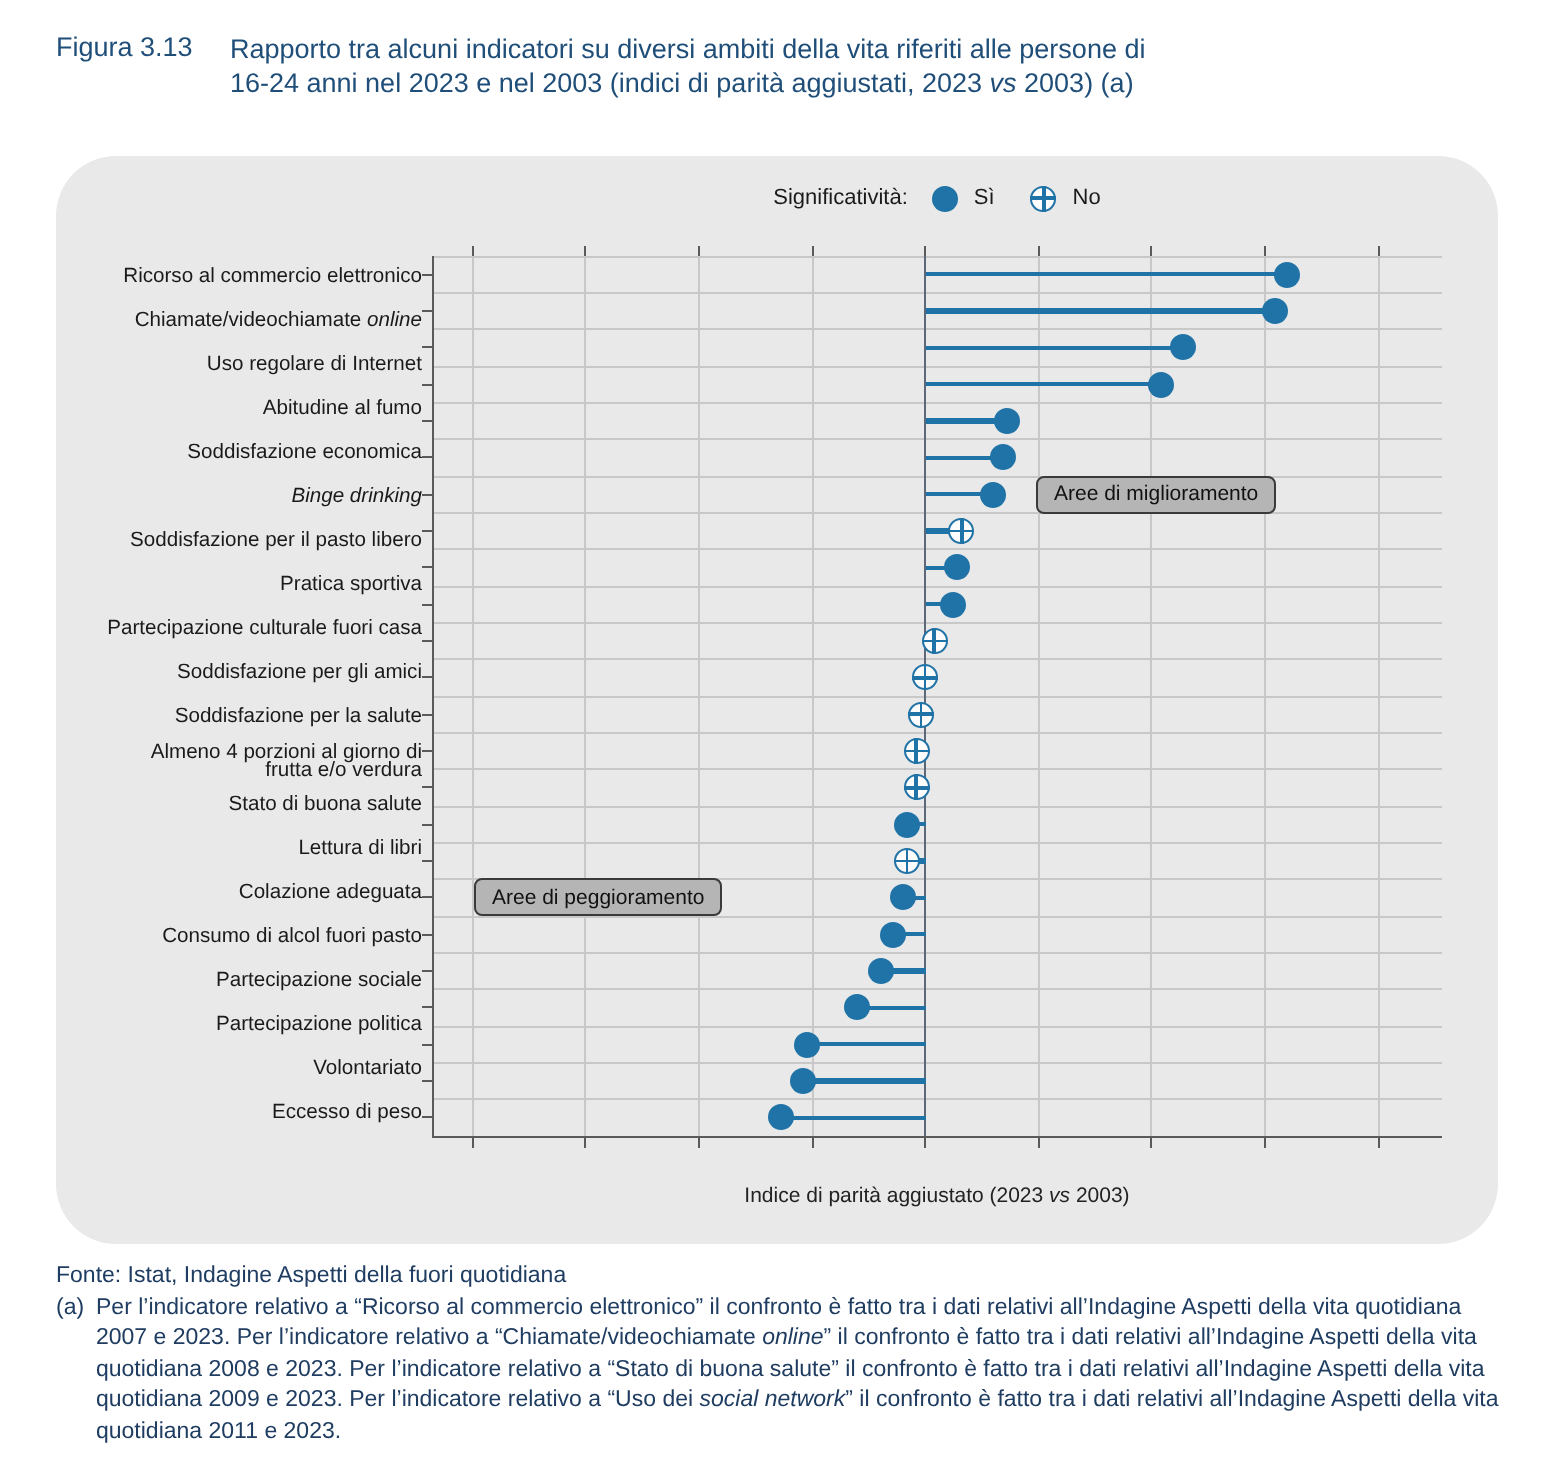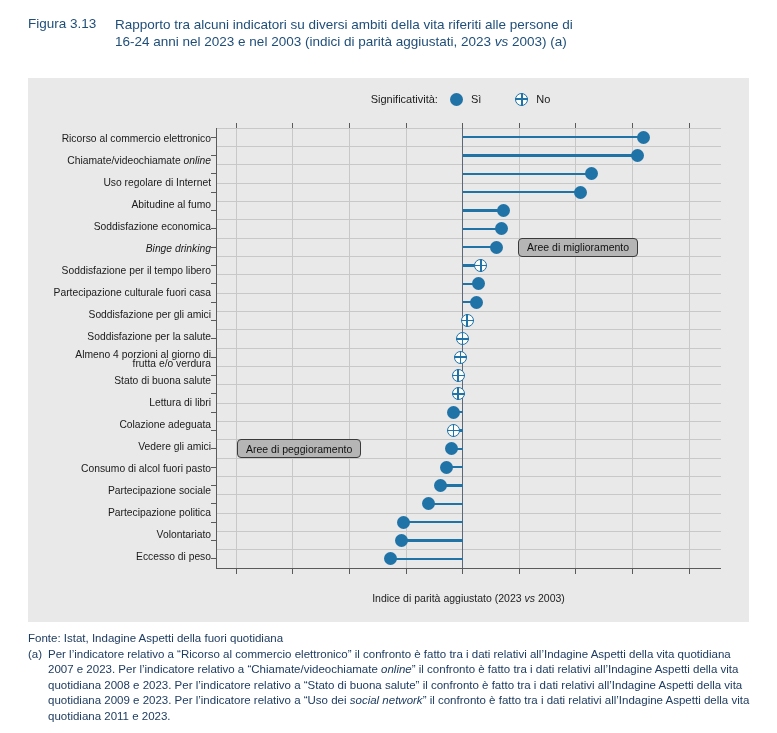--- a/index.html
+++ b/index.html
@@ -26,29 +26,30 @@
     font-size:13.5px;color:var(--title-blue);
   }
   .fig-title{
     position:absolute;left:115px;top:16px;width:645px;
     font-size:13.5px;line-height:17px;color:var(--title-blue);
   }
   
   .panel{
     position:absolute;left:28px;top:78px;width:721px;height:544px;
     background:var(--panel-bg);
+    border-radius:30px;
   }
   
   .legend{
     position:absolute;left:188px;top:10px;width:505px;height:22px;
     display:flex;align-items:center;justify-content:center;
     font-size:11px;color:var(--label-ink);
   }
   .legend .lg-label{margin-right:12px;}
-  .legend .lg-text{margin:0 16px 0 8px;}
+  .legend .lg-text{margin:0 0 0 8px;}
   .legend .lg-gap{width:18px;}
   .dot{
     width:13px;height:13px;border-radius:50%;
     background:var(--accent-blue);
   }
   .dot-open{
     position:relative;width:13px;height:13px;border-radius:50%;
     background:#fdfdfd;border:1.8px solid var(--accent-blue);
   }
   .dot-open::before,.dot-open::after{
@@ -134,21 +135,24 @@
         <div class="ylabel-row">
           <span><span>Abitudine al fumo</span></span>
         </div>
         <div class="ylabel-row">
           <span><span>Soddisfazione economica</span></span>
         </div>
         <div class="ylabel-row">
           <span><i>Binge drinking</i></span>
         </div>
         <div class="ylabel-row">
-          <span><span>Soddisfazione per il tempo libero</span></span>
+          <span><span>Soddisfazione per il pasto libero</span></span>
+        </div>
+        <div class="ylabel-row">
+          <span><span>Pratica sportiva</span></span>
         </div>
         <div class="ylabel-row">
           <span><span>Partecipazione culturale fuori casa</span></span>
         </div>
         <div class="ylabel-row">
           <span><span>Soddisfazione per gli amici</span></span>
         </div>
         <div class="ylabel-row">
           <span><span>Soddisfazione per la salute</span></span>
         </div>
@@ -156,23 +160,20 @@
           <span><span>Almeno 4 porzioni al giorno di</span><br><span>frutta e/o verdura</span></span>
         </div>
         <div class="ylabel-row">
           <span><span>Stato di buona salute</span></span>
         </div>
         <div class="ylabel-row">
           <span><span>Lettura di libri</span></span>
         </div>
         <div class="ylabel-row">
           <span><span>Colazione adeguata</span></span>
-        </div>
-        <div class="ylabel-row">
-          <span><span>Vedere gli amici</span></span>
         </div>
         <div class="ylabel-row">
           <span><span>Consumo di alcol fuori pasto</span></span>
         </div>
         <div class="ylabel-row">
           <span><span>Partecipazione sociale</span></span>
         </div>
         <div class="ylabel-row">
           <span><span>Partecipazione politica</span></span>
         </div>

